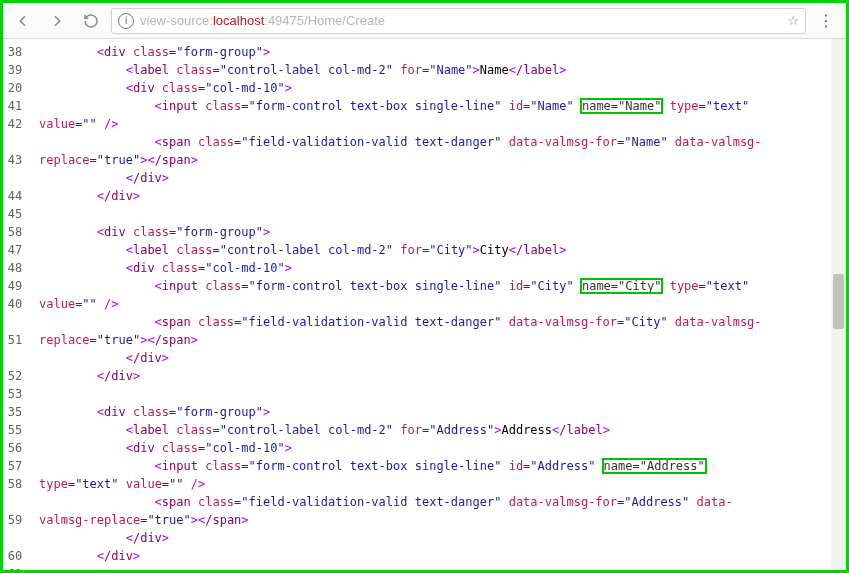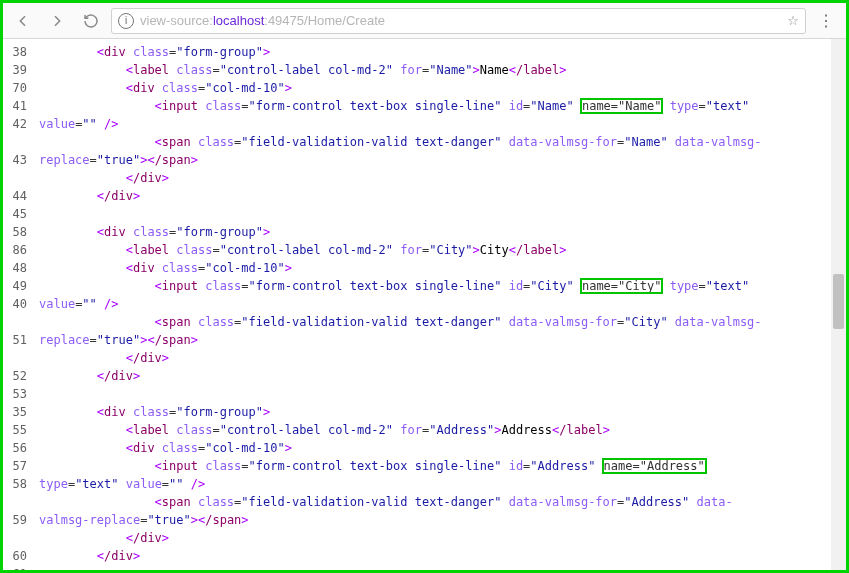--- a/index.html
+++ b/index.html
@@ -56,59 +56,59 @@
   align-items: center;
   justify-content: center;
   font-size: 11px;
   color: #777;
 }
 .url-text {
   font-family: Arial, sans-serif;
   color: #b5b5b5;
   white-space: nowrap;
 }
-.url-text .host { color: #6d28d9; }
+.url-text .host { color: #b91c1c; }
 .star-icon { color: #888; margin-left: auto; }
 .menu-btn {
   width: 28px; height: 28px;
   display: flex; align-items: center; justify-content: center;
   color: #666;
   cursor: pointer;
 }
 .viewport {
   flex: 1;
   background: #fff;
   position: relative;
   display: flex;
   overflow: hidden;
 }
 .gutter {
   width: 30px;
   background: #fff;
   padding: 4px 0;
-  text-align: right;
+  text-align: center;
   font-family: Consolas, Monaco, monospace;
   font-size: 12px;
   line-height: 18px;
   color: #616161;
 }
 .gutter div { padding-right: 6px; }
 .code {
   flex: 1;
   padding: 4px 6px;
   font-family: Consolas, Monaco, monospace;
   font-size: 12px;
   line-height: 18px;
   color: #333;
   white-space: pre;
   overflow: hidden;
 }
 .p { color: #aa00ff; }  
 .t { color: #8b0066; }  
-.a { color: #8b5cf6; }  
+.a { color: #be185d; }  
 .v { color: #1a1aa6; }  
 .tx { color: #000; }
 .hl {
   outline: 2px solid #00c400;
   outline-offset: -1px;
   padding: 0 1px;
 }
 .scroll-track {
   width: 15px;
   background: #f1f1f1;
@@ -149,30 +149,30 @@
       <span class="url-text"><span>view-source:</span><span class="host">localhost</span><span>:49475</span><span>/Home/Create</span></span>
       <span class="star-icon">☆</span>
     </div>
     <div class="menu-btn">⋮</div>
   </div>
 
   <div class="viewport">
     <div class="gutter" id="gutter">
         <div>38</div>
         <div>39</div>
-        <div>70</div>
+        <div>20</div>
         <div>41</div>
         <div>42</div>
         <div>&nbsp;</div>
         <div>43</div>
         <div>&nbsp;</div>
         <div>44</div>
         <div>45</div>
         <div>58</div>
-        <div>86</div>
+        <div>47</div>
         <div>48</div>
         <div>49</div>
         <div>40</div>
         <div>&nbsp;</div>
         <div>51</div>
         <div>&nbsp;</div>
         <div>52</div>
         <div>53</div>
         <div>35</div>
         <div>55</div>

